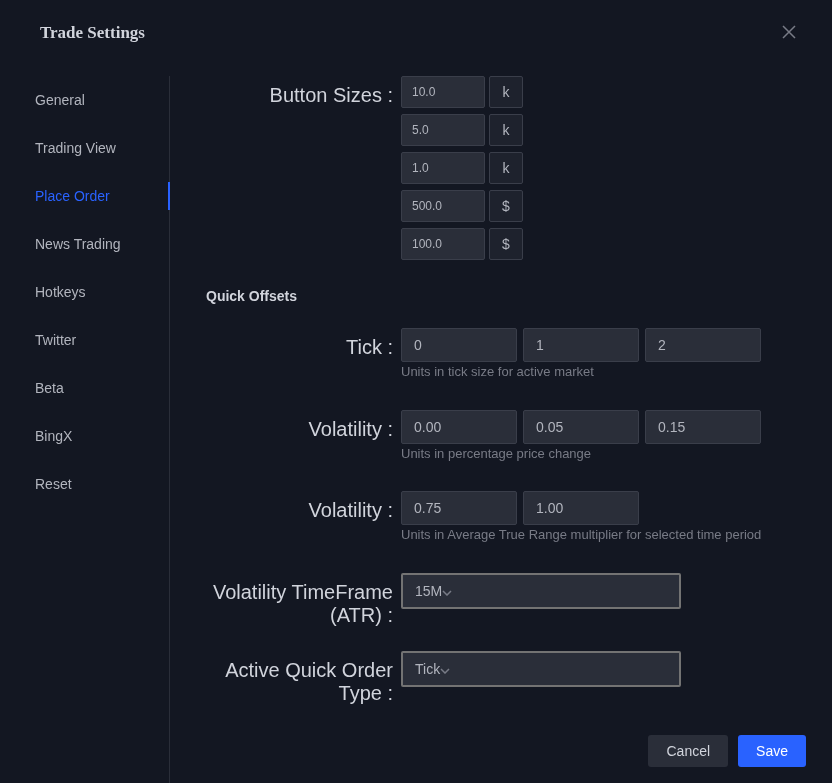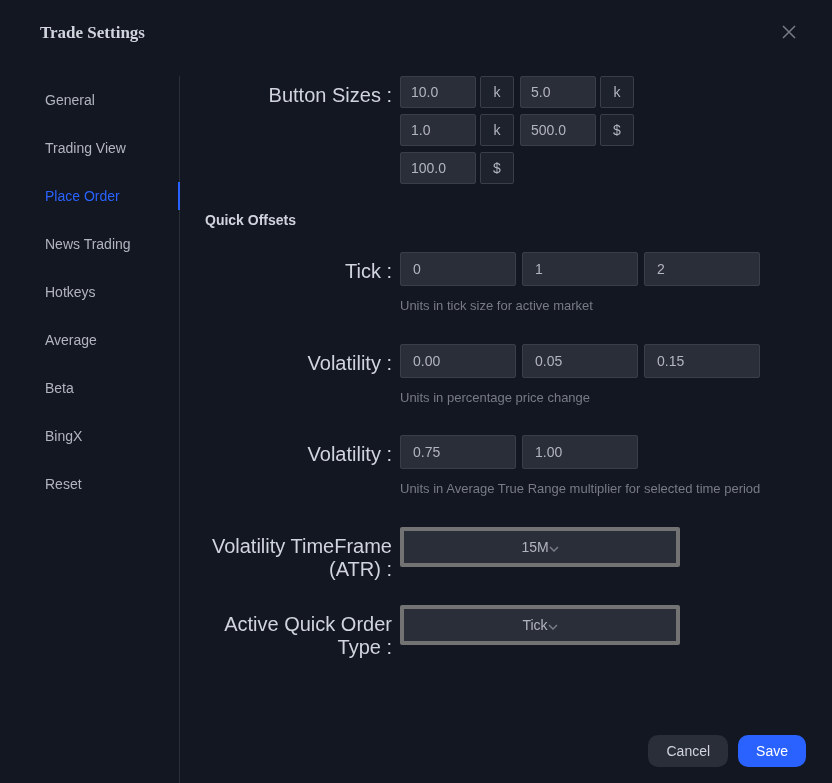--- a/index.html
+++ b/index.html
@@ -29,21 +29,22 @@
   }
   .close-x {
     color: #5d606b;
     font-size: 18px;
     cursor: pointer;
     padding: 6px;
     line-height: 1;
   }
   .body {
     display: flex;
-    padding: 10px 25px 0 10px;
+    padding: 10px 25px 0 0;
+    gap: 11px;
   }
   .sidebar {
     width: 165px;
     display: flex;
     flex-direction: column;
     padding-left: 35px;
     padding-right: 5px;
     position: relative;
   }
   .sidebar-item {
@@ -103,22 +104,22 @@
   }
   .pair {
     display: flex;
     gap: 0;
   }
   .num-input {
     background: #2a2e39;
     border: 1px solid #3a3e4a;
     color: #b2b5be;
     padding: 7px 10px;
-    width: 76px;
-    font-size: 14px;
+    width: 84px;
+    font-size: 12px;
     border-radius: 2px;
     text-align: left;
   }
   .unit-box {
     background: #1e222d;
     border: 1px solid #3a3e4a;
     color: #b2b5be;
     width: 34px;
     text-align: center;
     padding: 7px 0;
@@ -142,50 +143,49 @@
     border: 1px solid #3a3e4a;
     color: #b2b5be;
     padding: 8px 12px;
     width: 116px;
     font-size: 14px;
     border-radius: 2px;
   }
   .hint {
     color: #787b86;
     font-size: 13px;
-    margin-top: 10px;
     line-height: 1.5;
   }
   .offset-block { margin-bottom: 28px; }
   .select {
     background: #2a2e39;
-    border: 4px solid #737373;
+    border: 2px solid #737373;
     color: #b2b5be;
     padding: 8px 12px;
     width: 280px;
     border-radius: 2px;
     display: flex;
-    justify-content: center;
+    justify-content: flex-start;
     align-items: center;
     cursor: pointer;
     font-size: 14px;
   }
   .chev {
     color: #787b86;
   }
   .footer {
     position: absolute;
     bottom: 16px;
     right: 26px;
     display: flex;
     gap: 10px;
   }
   .btn {
     padding: 8px 18px;
-    border-radius: 10px;
+    border-radius: 3px;
     cursor: pointer;
     font-size: 14px;
     border: none;
   }
   .btn-cancel {
     background: #2a2e39;
     color: #d1d4dc;
   }
   .btn-save {
     background: #2962ff;
@@ -208,21 +208,21 @@
 
   <div class="body">
 
     <div class="sidebar">
       <div class="vdiv"></div>
       <div class="sidebar-item">General</div>
       <div class="sidebar-item">Trading View</div>
       <div class="sidebar-item active">Place Order</div>
       <div class="sidebar-item">News Trading</div>
       <div class="sidebar-item">Hotkeys</div>
-      <div class="sidebar-item">Average</div>
+      <div class="sidebar-item">Twitter</div>
       <div class="sidebar-item">Beta</div>
       <div class="sidebar-item">BingX</div>
       <div class="sidebar-item">Reset</div>
     </div>
 
     <div class="content">
 
       <div class="row">
         <div class="label-col">Button Sizes :</div>
         <div class="field-col">

